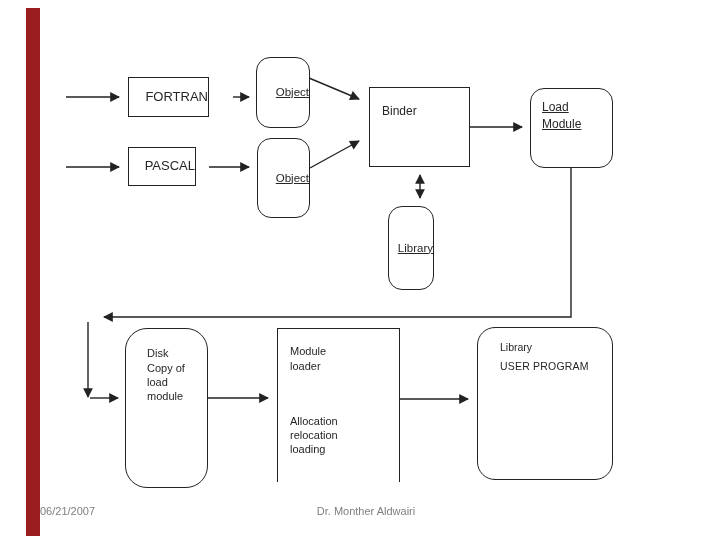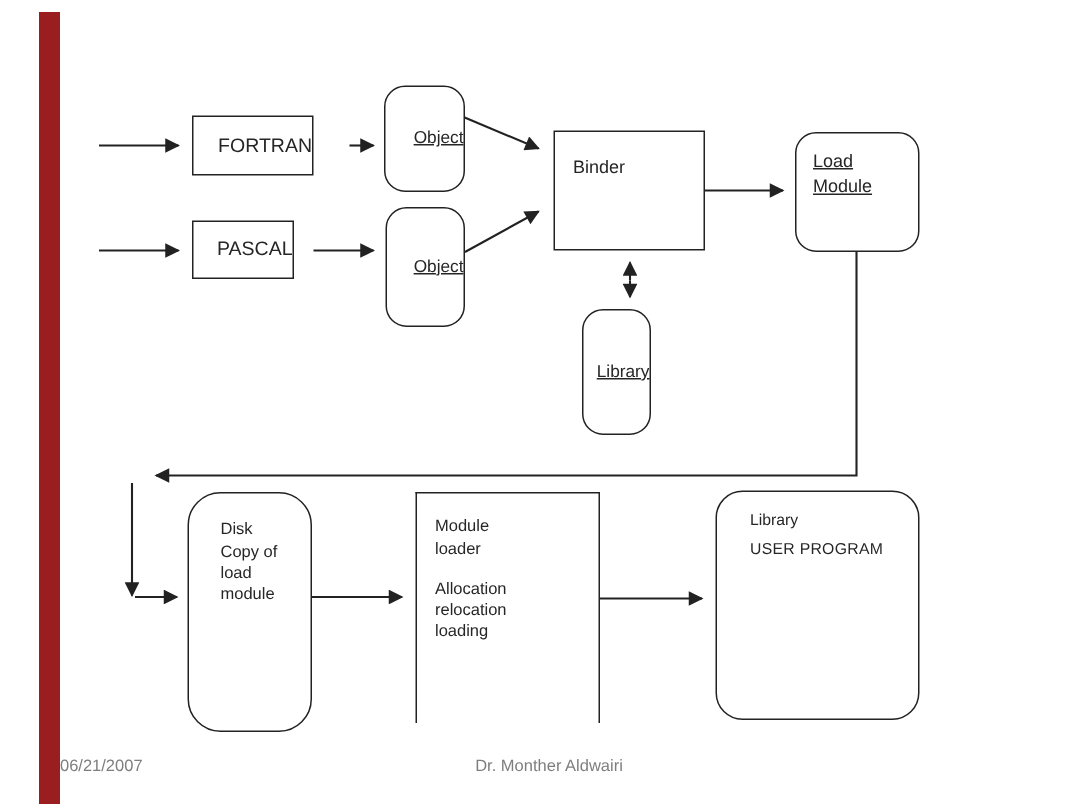--- a/index.html
+++ b/index.html
@@ -30,21 +30,21 @@
   #pascal{left:128px;top:147px;width:68px;height:39px;font-size:13px;}
   #object-top{left:256px;top:57px;width:54px;height:71px;font-size:11.5px;}
   #object-bottom{left:257px;top:138px;width:53px;height:80px;font-size:11.5px;}
   #binder{left:369px;top:87px;width:101px;height:80px;font-size:12px;padding:16px 0 0 12px;}
   #load-module{left:530px;top:88px;width:83px;height:80px;font-size:12px;padding:10px 0 0 11px;line-height:17px;}
   #library{left:388px;top:206px;width:46px;height:84px;font-size:11.5px;}
   #disk{left:125px;top:328px;width:83px;height:160px;font-size:11px;padding:17px 0 0 21px;}
   #module-loader{left:277px;top:328px;width:123px;height:154px;font-size:11px;padding:15px 0 0 12px;}
   #memory{left:477px;top:327px;width:136px;height:153px;font-size:10.5px;padding:12px 0 0 22px;}
   .sub{line-height:14px;white-space:pre-line;}
-  #module-loader .sub{margin-top:13px;}
+  #module-loader .sub{margin-top:41px;}
   #memory .sub{margin-top:4px;letter-spacing:.2px;}
   .box .lbl{line-height:14.5px;}
   
   .footer-text{position:absolute;top:505px;font-size:11px;color:#7E7E7E;}
   #footer-date{left:40px;}
   #footer-author{left:0;right:0;text-align:center;margin-left:12px;}
   #footer-page{left:662px;margin-top:36px;}
 </style>
 </head>
 <body>

